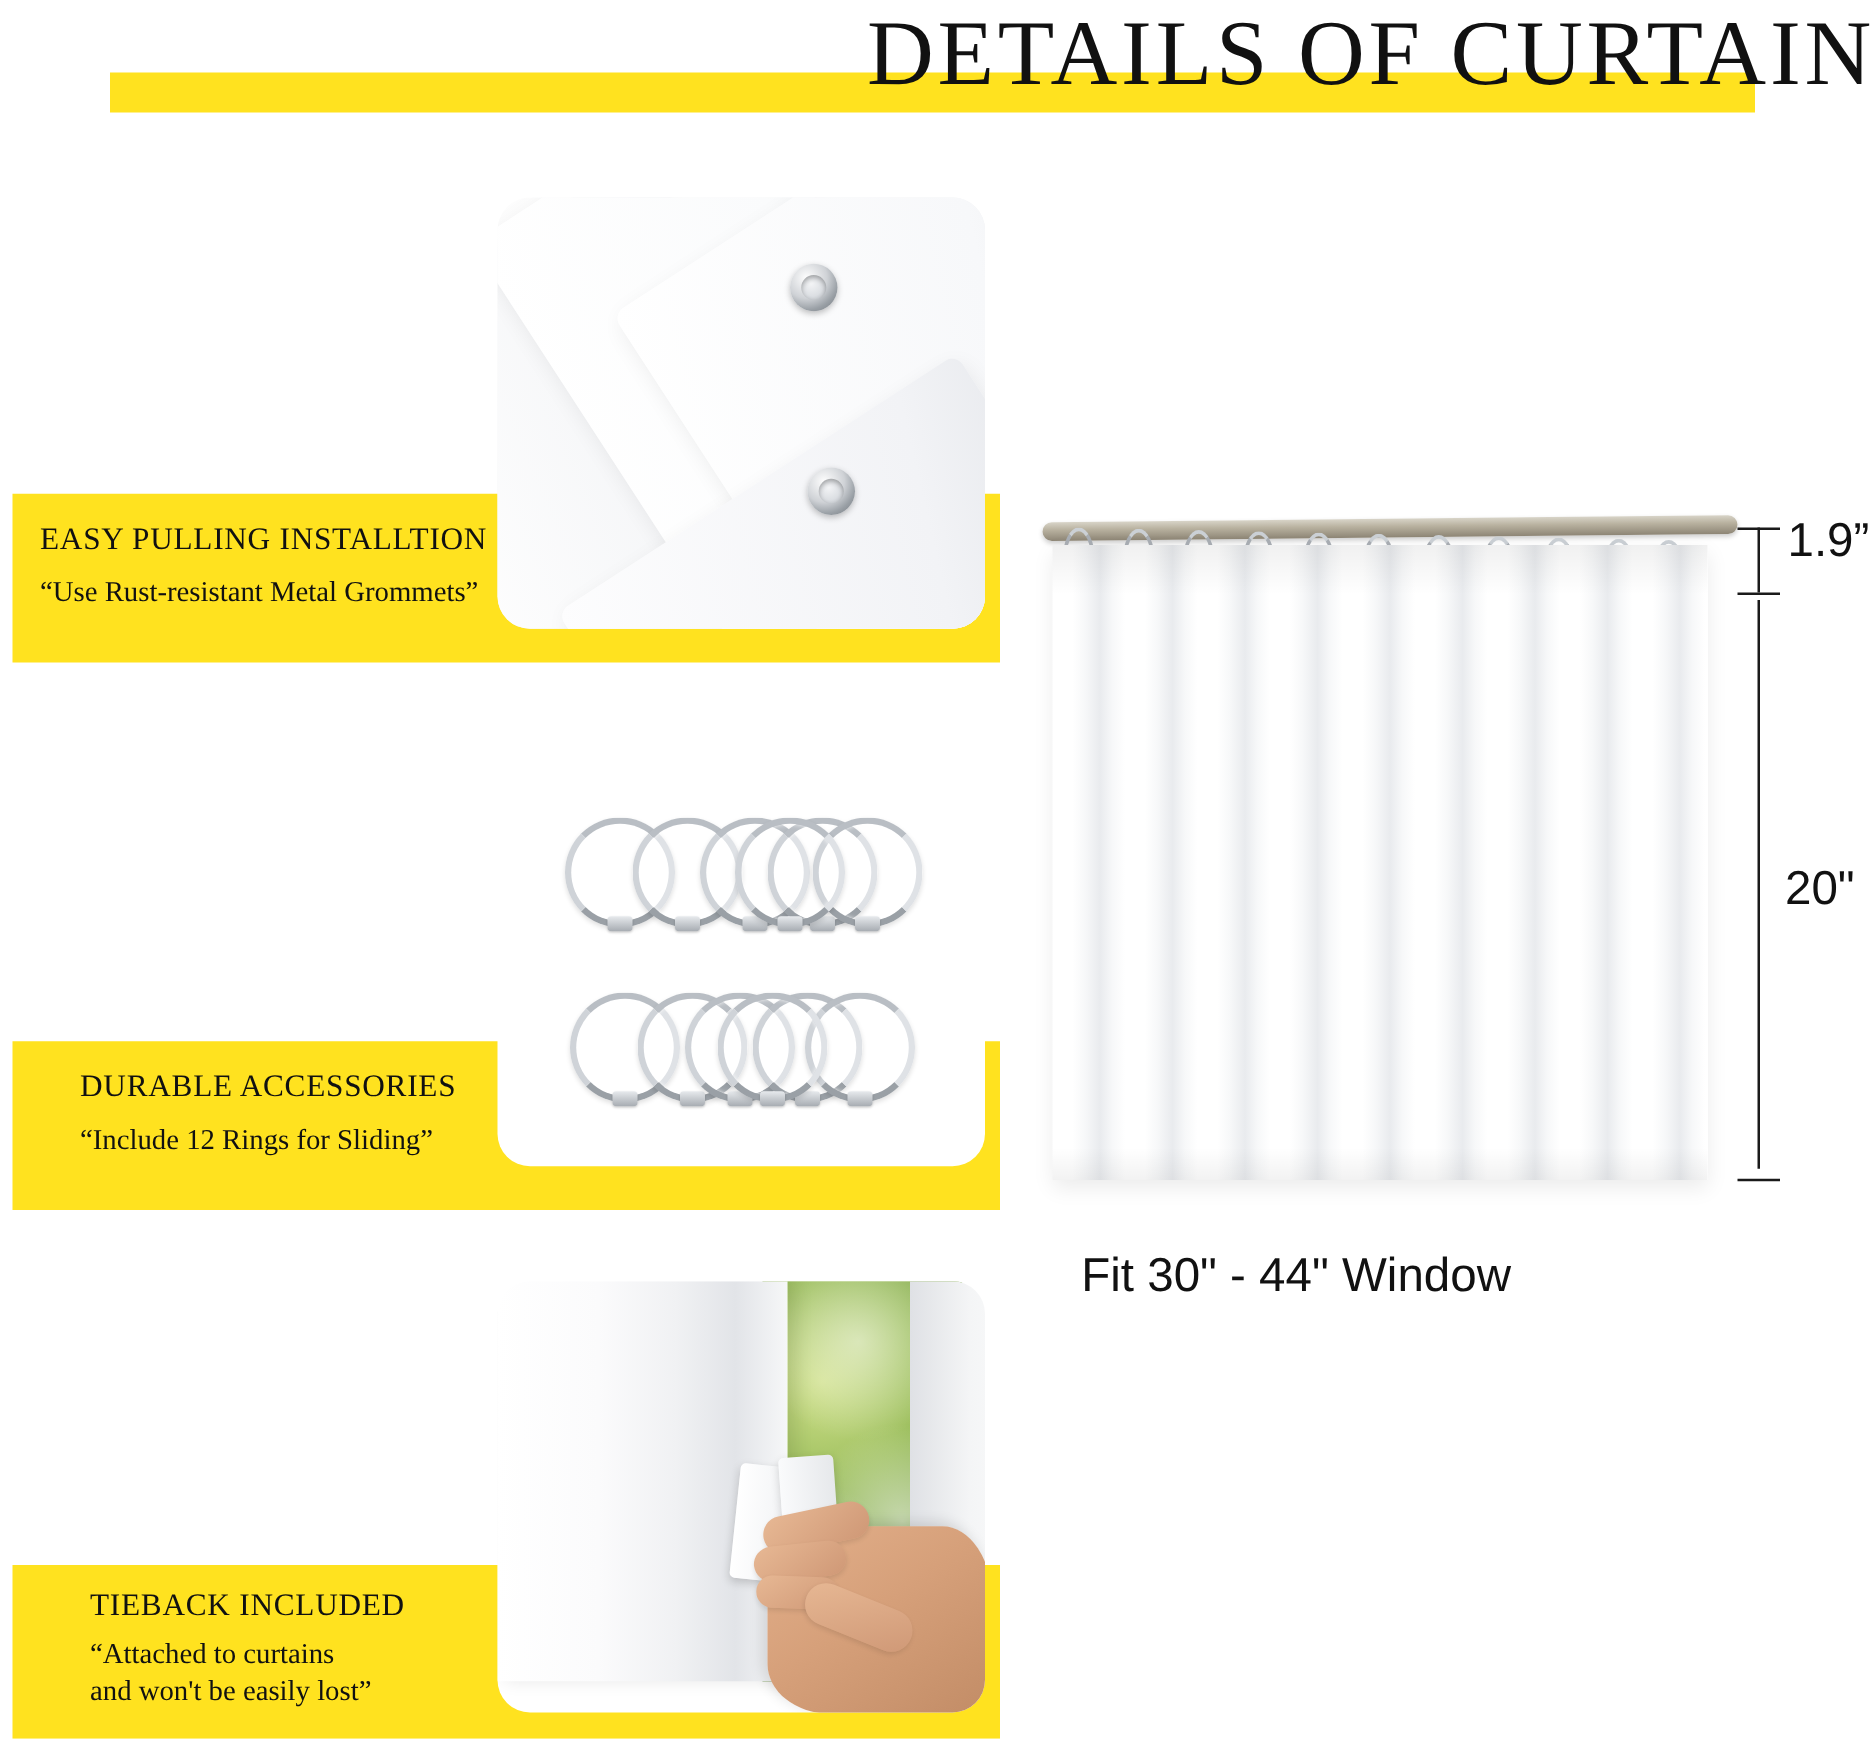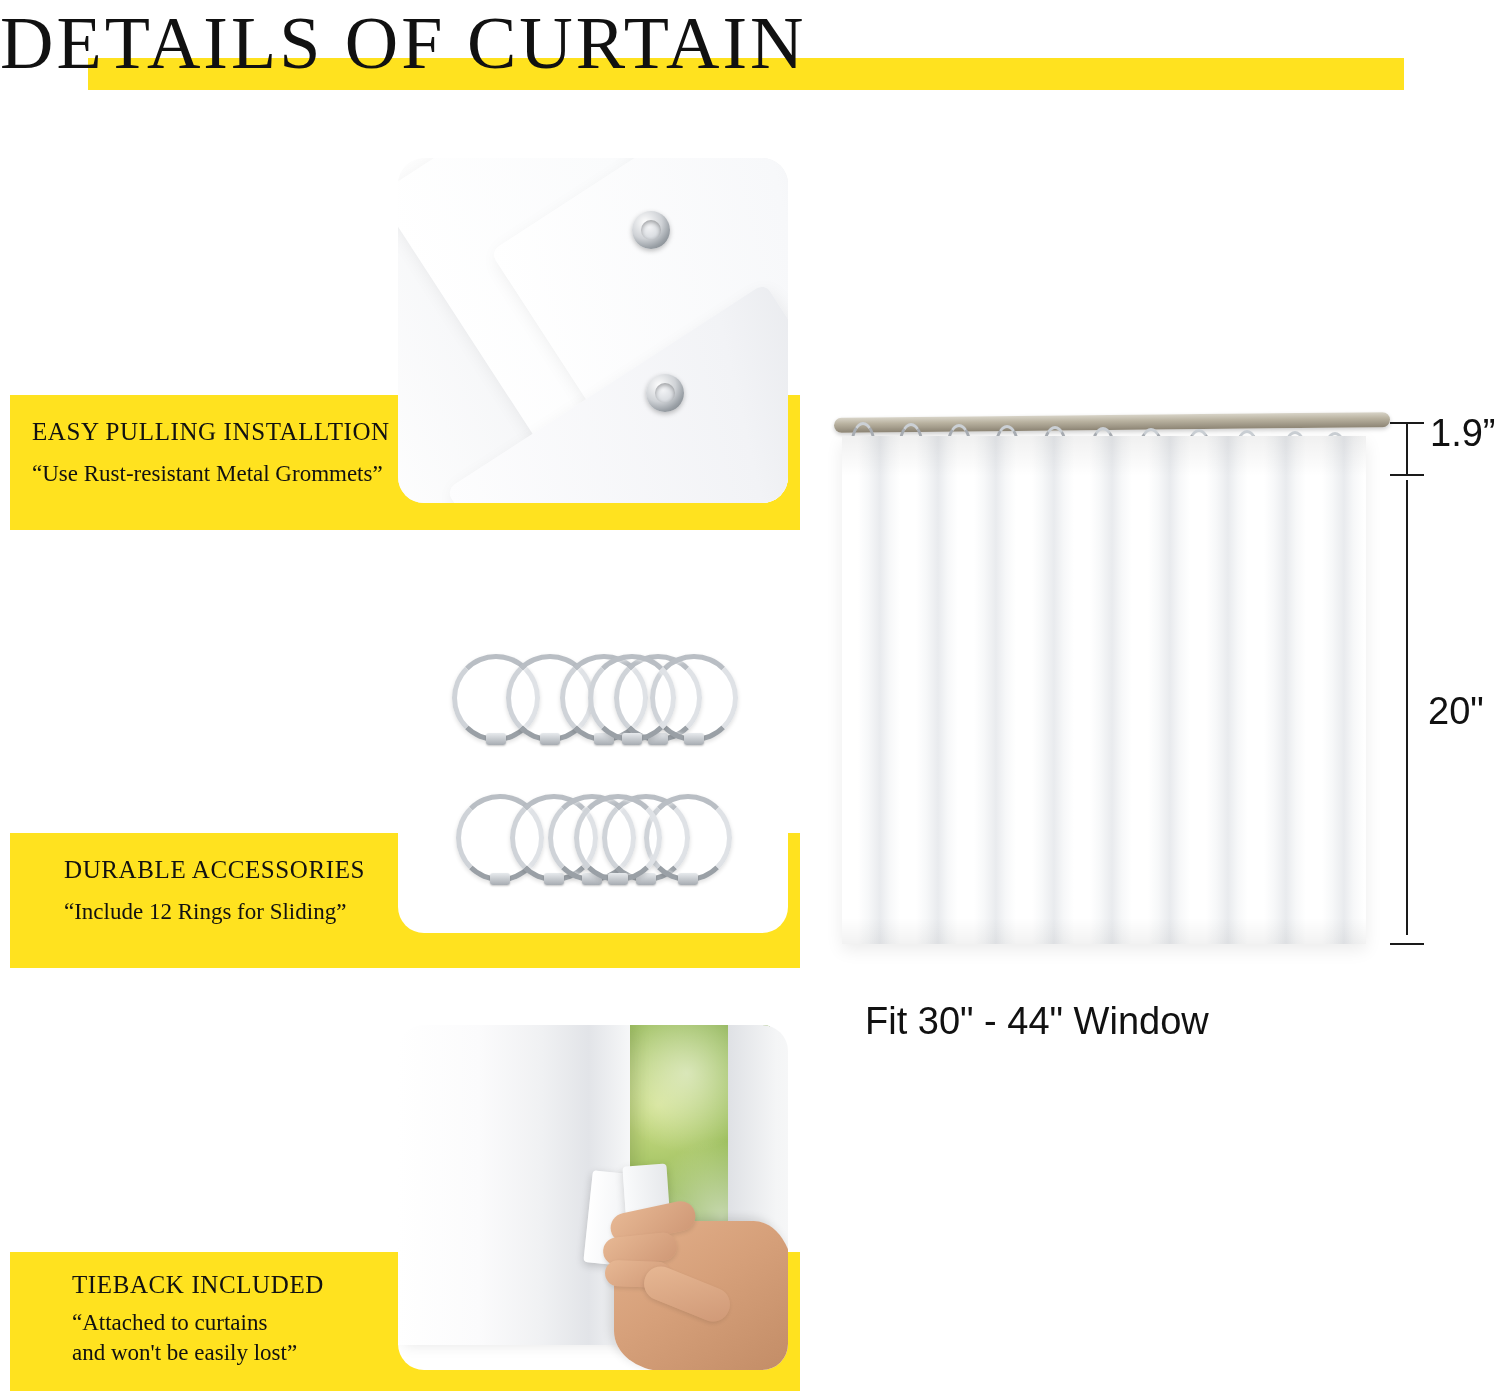--- a/index.html
+++ b/index.html
@@ -29,21 +29,21 @@
     top: 58px;
     width: 1316px;
     height: 32px;
     background: #FFE21F;
   }
   .header-title {
     position: absolute;
     left: 0;
     top: 0;
     width: 1500px;
-    text-align: left;
+    text-align: right;
     font-family: "Liberation Serif", serif;
     font-size: 74px;
     letter-spacing: 3px;
     color: #111111;
     line-height: 86px;
   }
 
   
   .feature {
     position: absolute;

